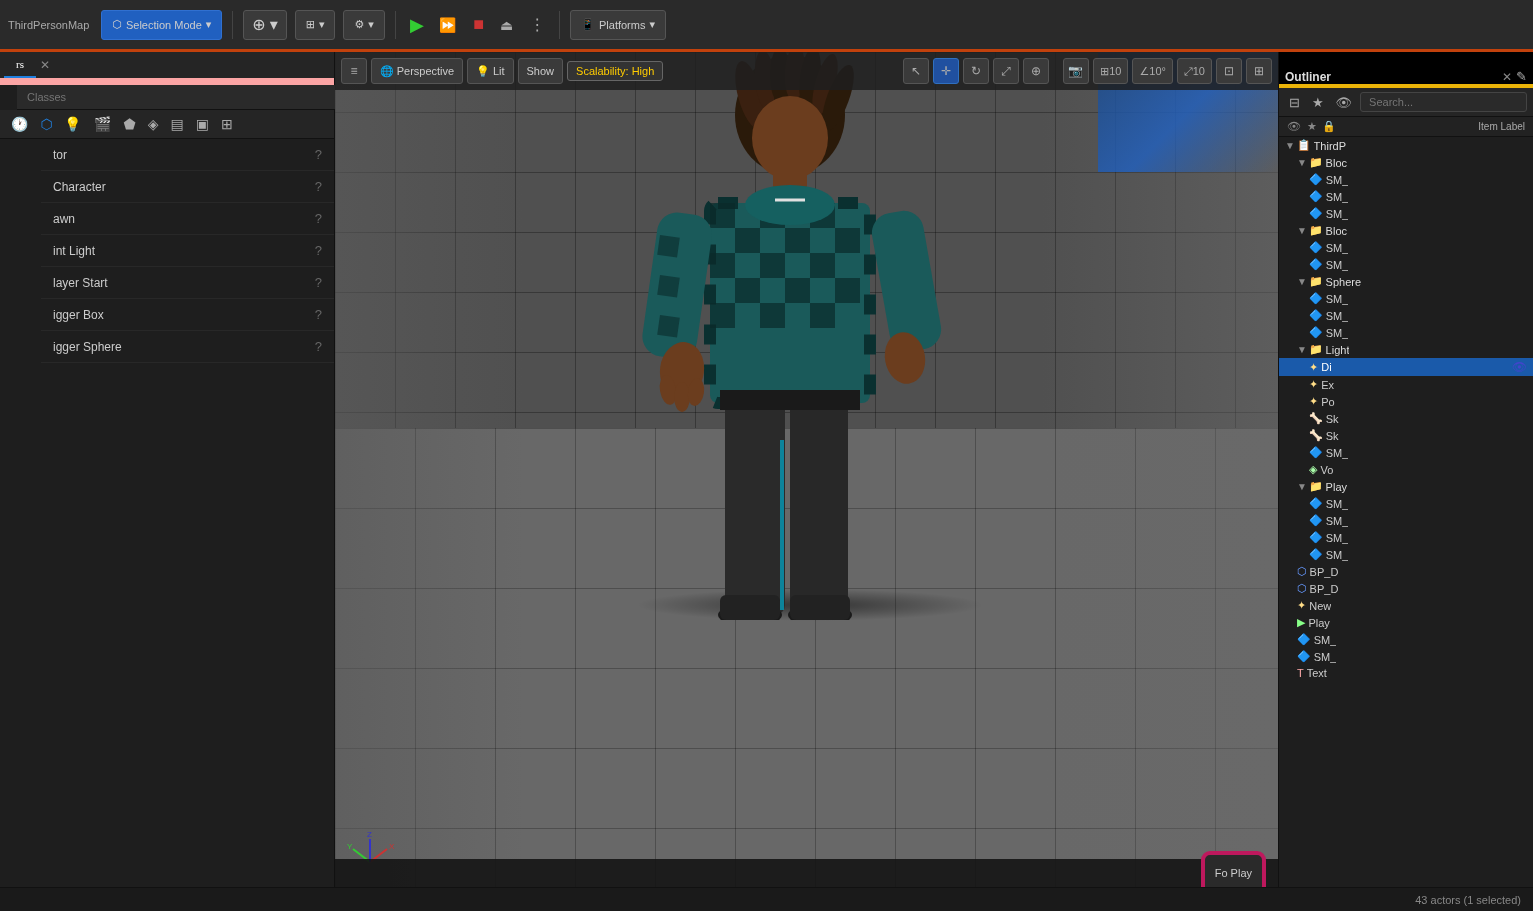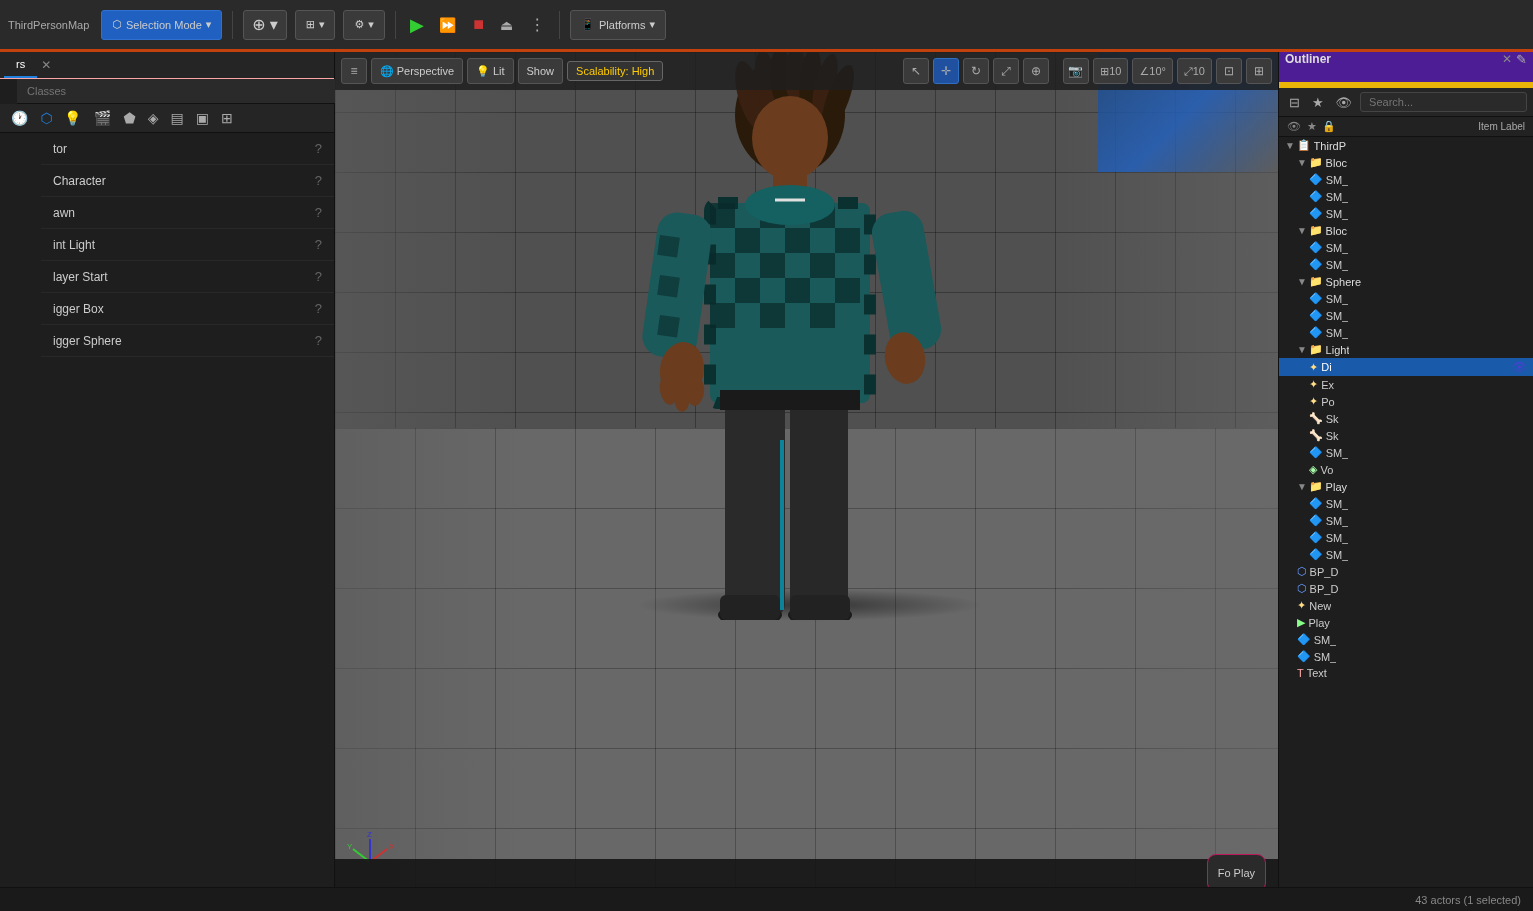--- a/index.html
+++ b/index.html
@@ -70,22 +70,23 @@
       background: #1e1e1e;
       border-right: 1px solid #111;
       display: flex;
       flex-direction: column;
       flex-shrink: 0;
     }
     .left-panel-tab-bar {
       display: flex;
       align-items: center;
       background: #252525;
-      border-bottom: 1px solid #fca5a5;
+      border-bottom: 7px solid #fca5a5;
       padding: 0 4px;
+      font-family: Liberation Serif, serif;
     }
     .tab-item {
       padding: 6px 12px;
       font-size: 11px;
       color: #bbb;
       cursor: pointer;
       border-bottom: 2px solid transparent;
     }
     .tab-item.active {
       color: #fff;
@@ -300,42 +301,42 @@
       display: flex;
       align-items: center;
       justify-content: flex-end;
       padding: 0 12px;
       font-size: 11px;
       color: #aaa;
       gap: 8px;
     }
     .fo-play-btn {
       background: #2a2a2a;
-      border: 1px solid #be185d;
+      border: 4px solid #be185d;
       color: #ccc;
       padding: 12px 10px;
       border-radius: 9px;
       cursor: pointer;
       font-size: 11px;
     }
 
     
     .right-panel {
       width: 255px;
       background: #1e1e1e;
       border-left: 1px solid #111;
       display: flex;
       flex-direction: column;
       flex-shrink: 0;
     }
     .outliner-header {
       display: flex;
-      align-items: flex-start;
-      background: #4c1d95;
-      border-bottom: 6px solid #eab308;
+      align-items: flex-end;
+      background: #000000;
+      border-bottom: 4px solid #eab308;
       padding: 0 6px;
       height: 36px;
     }
     .outliner-title {
       font-size: 12px;
       color: #ddd;
       font-weight: bold;
       flex: 1;
     }
     .outliner-close {

